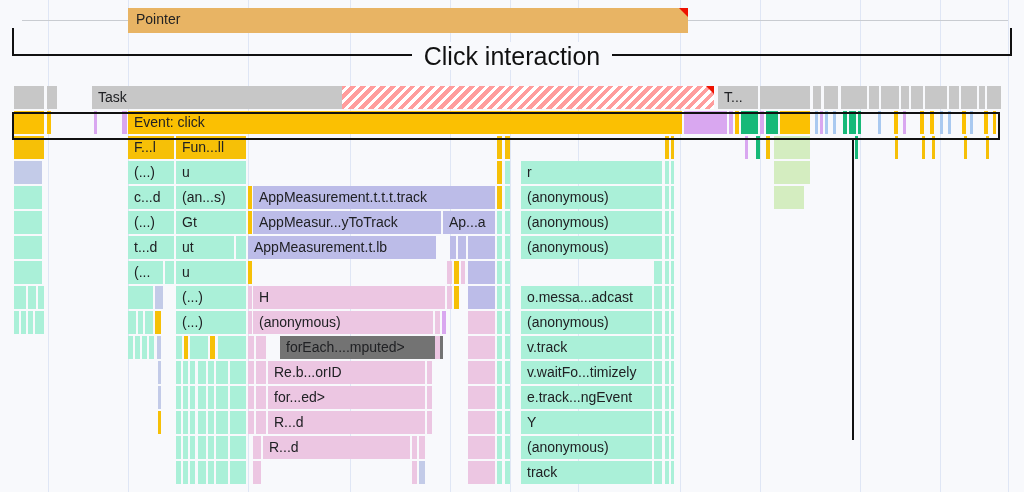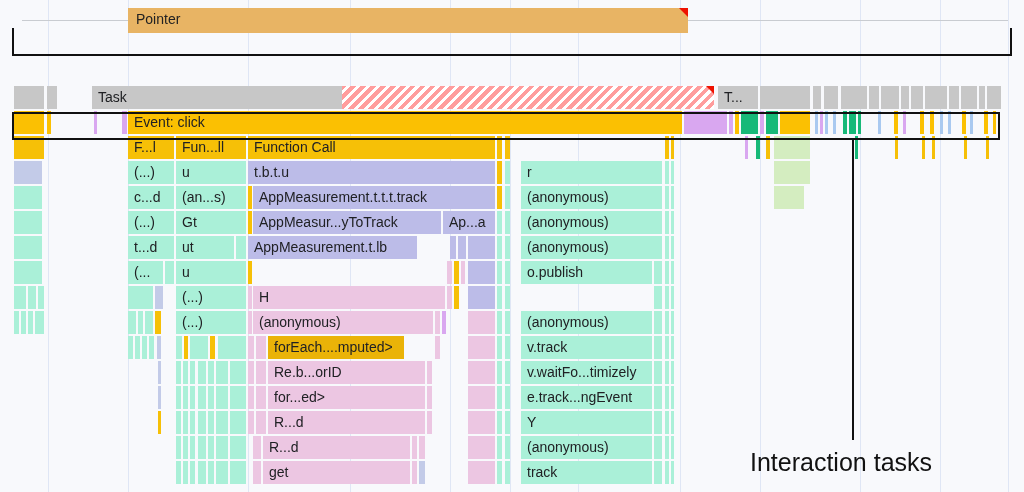--- a/index.html
+++ b/index.html
@@ -106,20 +106,23 @@
     <div id="pointer-entries">
         <div class="pointer-bar" style="left: 128px; width: 560px;">
           <span class="plabel">Pointer</span>
           <div class="pointer-tri" style="right: 0px;"></div>
         </div>
         <div class="pointer-baseline" style="left: 688px; width: 320px;"></div>
       </div>
   </div>
 
   <div class="callout-top"></div>
+  <div class="callout-top-label">
+    <span>Click interaction</span>
+  </div>
 
   <div class="flame" id="flame">
       <div class="frow" style="top: 0px;">
         <div class="blk nolabel" style="left: 14px; width: 30px; background: rgb(199, 199, 199);"></div>
         <div class="blk nolabel" style="left: 47px; width: 10px; background: rgb(199, 199, 199);"></div>
         <div class="blk" style="left: 92px; width: 250px; background: rgb(199, 199, 199);"><span>Task</span></div>
         <div class="blk nolabel hatch" style="left: 342px; width: 372px;">
           <div class="tri-red" style="right: 0px;"></div>
         </div>
         <div class="blk" style="left: 718px; width: 40px; background: rgb(199, 199, 199);"><span>T...</span></div>
@@ -166,41 +169,39 @@
         <div class="blk nolabel" style="left: 948px; width: 3px; background: rgb(169, 201, 240);"></div>
         <div class="blk nolabel" style="left: 962px; width: 4px; background: rgb(251, 192, 2);"></div>
         <div class="blk nolabel" style="left: 970px; width: 3px; background: rgb(169, 201, 240);"></div>
         <div class="blk nolabel" style="left: 984px; width: 4px; background: rgb(251, 192, 2);"></div>
         <div class="blk nolabel" style="left: 993px; width: 3px; background: rgb(251, 192, 2);"></div>
       </div>
       <div class="frow" style="top: 50px;">
         <div class="blk nolabel" style="left: 14px; width: 30px; background: rgb(246, 192, 7);"></div>
         <div class="blk" style="left: 128px; width: 46px; background: rgb(246, 192, 7);"><span>F...l</span></div>
         <div class="blk" style="left: 176px; width: 70px; background: rgb(246, 192, 7);"><span>Fun...ll</span></div>
-        <div class="blk" style="left: 248px; width: 247px; background: rgb(246, 192, 7);"><span>Function Call</span></div>
         <div class="blk nolabel" style="left: 497px; width: 5px; background: rgb(246, 192, 7);"></div>
         <div class="blk nolabel" style="left: 505px; width: 5px; background: rgb(246, 192, 7);"></div>
         <div class="blk nolabel" style="left: 665px; width: 4px; background: rgb(246, 192, 7);"></div>
         <div class="blk nolabel" style="left: 671px; width: 3px; background: rgb(246, 192, 7);"></div>
         <div class="blk nolabel" style="left: 745px; width: 3px; background: rgb(217, 167, 240);"></div>
         <div class="blk nolabel" style="left: 756px; width: 4px; background: rgb(23, 185, 120);"></div>
         <div class="blk nolabel" style="left: 766px; width: 4px; background: rgb(246, 192, 7);"></div>
         <div class="blk nolabel" style="left: 774px; width: 36px; background: rgb(212, 237, 192);"></div>
         <div class="blk nolabel" style="left: 855px; width: 3px; background: rgb(23, 185, 120);"></div>
         <div class="blk nolabel" style="left: 895px; width: 3px; background: rgb(246, 192, 7);"></div>
         <div class="blk nolabel" style="left: 922px; width: 3px; background: rgb(246, 192, 7);"></div>
         <div class="blk nolabel" style="left: 932px; width: 3px; background: rgb(246, 192, 7);"></div>
         <div class="blk nolabel" style="left: 964px; width: 3px; background: rgb(246, 192, 7);"></div>
         <div class="blk nolabel" style="left: 986px; width: 3px; background: rgb(246, 192, 7);"></div>
       </div>
       <div class="frow" style="top: 75px;">
         <div class="blk nolabel" style="left: 14px; width: 28px; background: rgb(195, 203, 232);"></div>
         <div class="blk" style="left: 128px; width: 46px; background: rgb(170, 240, 216);"><span>(...)</span></div>
         <div class="blk" style="left: 176px; width: 70px; background: rgb(170, 240, 216);"><span>u</span></div>
-        <div class="blk" style="left: 248px; width: 247px; background: rgb(188, 188, 232);"><span>t.b.t.u</span></div>
         <div class="blk nolabel" style="left: 497px; width: 5px; background: rgb(246, 192, 7);"></div>
         <div class="blk nolabel" style="left: 505px; width: 5px; background: rgb(170, 240, 216);"></div>
         <div class="blk" style="left: 521px; width: 141px; background: rgb(170, 240, 216);"><span>r</span></div>
         <div class="blk nolabel" style="left: 665px; width: 4px; background: rgb(170, 240, 216);"></div>
         <div class="blk nolabel" style="left: 671px; width: 3px; background: rgb(170, 240, 216);"></div>
         <div class="blk nolabel" style="left: 774px; width: 36px; background: rgb(212, 237, 192);"></div>
       </div>
       <div class="frow" style="top: 100px;">
         <div class="blk nolabel" style="left: 14px; width: 28px; background: rgb(170, 240, 216);"></div>
         <div class="blk" style="left: 128px; width: 46px; background: rgb(170, 240, 216);"><span>c...d</span></div>
@@ -225,21 +226,21 @@
         <div class="blk nolabel" style="left: 505px; width: 5px; background: rgb(170, 240, 216);"></div>
         <div class="blk" style="left: 521px; width: 141px; background: rgb(170, 240, 216);"><span>(anonymous)</span></div>
         <div class="blk nolabel" style="left: 665px; width: 4px; background: rgb(170, 240, 216);"></div>
         <div class="blk nolabel" style="left: 671px; width: 3px; background: rgb(170, 240, 216);"></div>
       </div>
       <div class="frow" style="top: 150px;">
         <div class="blk nolabel" style="left: 14px; width: 28px; background: rgb(170, 240, 216);"></div>
         <div class="blk" style="left: 128px; width: 46px; background: rgb(170, 240, 216);"><span>t...d</span></div>
         <div class="blk" style="left: 176px; width: 58px; background: rgb(170, 240, 216);"><span>ut</span></div>
         <div class="blk nolabel" style="left: 236px; width: 10px; background: rgb(170, 240, 216);"></div>
-        <div class="blk" style="left: 248px; width: 169px; background: rgb(188, 188, 232);"><span>AppMeasurement.t.lb</span></div>
+        <div class="blk" style="left: 248px; width: 188px; background: rgb(188, 188, 232);"><span>AppMeasurement.t.lb</span></div>
         <div class="blk nolabel" style="left: 450px; width: 6px; background: rgb(188, 188, 232);"></div>
         <div class="blk nolabel" style="left: 458px; width: 8px; background: rgb(188, 188, 232);"></div>
         <div class="blk nolabel" style="left: 468px; width: 27px; background: rgb(188, 188, 232);"></div>
         <div class="blk nolabel" style="left: 497px; width: 5px; background: rgb(170, 240, 216);"></div>
         <div class="blk nolabel" style="left: 505px; width: 5px; background: rgb(170, 240, 216);"></div>
         <div class="blk" style="left: 521px; width: 141px; background: rgb(170, 240, 216);"><span>(anonymous)</span></div>
         <div class="blk nolabel" style="left: 665px; width: 4px; background: rgb(170, 240, 216);"></div>
         <div class="blk nolabel" style="left: 671px; width: 3px; background: rgb(170, 240, 216);"></div>
       </div>
       <div class="frow" style="top: 175px;">
@@ -247,39 +248,39 @@
         <div class="blk" style="left: 128px; width: 35px; background: rgb(170, 240, 216);"><span>(...</span></div>
         <div class="blk nolabel" style="left: 165px; width: 9px; background: rgb(170, 240, 216);"></div>
         <div class="blk" style="left: 176px; width: 70px; background: rgb(170, 240, 216);"><span>u</span></div>
         <div class="blk nolabel" style="left: 248px; width: 4px; background: rgb(246, 192, 7);"></div>
         <div class="blk nolabel" style="left: 447px; width: 5px; background: rgb(236, 198, 226);"></div>
         <div class="blk nolabel" style="left: 454px; width: 5px; background: rgb(246, 192, 7);"></div>
         <div class="blk nolabel" style="left: 461px; width: 4px; background: rgb(236, 198, 226);"></div>
         <div class="blk nolabel" style="left: 468px; width: 27px; background: rgb(188, 188, 232);"></div>
         <div class="blk nolabel" style="left: 497px; width: 5px; background: rgb(170, 240, 216);"></div>
         <div class="blk nolabel" style="left: 505px; width: 5px; background: rgb(170, 240, 216);"></div>
-        <div class="blk" style="left: 521px; width: 131px; background: rgb(170, 240, 216);"><span>o.publish</span></div>
         <div class="blk nolabel" style="left: 654px; width: 8px; background: rgb(170, 240, 216);"></div>
         <div class="blk nolabel" style="left: 665px; width: 4px; background: rgb(170, 240, 216);"></div>
         <div class="blk nolabel" style="left: 671px; width: 3px; background: rgb(170, 240, 216);"></div>
       </div>
       <div class="frow" style="top: 200px;">
         <div class="blk nolabel" style="left: 14px; width: 12px; background: rgb(170, 240, 216);"></div>
         <div class="blk nolabel" style="left: 28px; width: 8px; background: rgb(170, 240, 216);"></div>
         <div class="blk nolabel" style="left: 38px; width: 6px; background: rgb(170, 240, 216);"></div>
         <div class="blk nolabel" style="left: 128px; width: 25px; background: rgb(170, 240, 216);"></div>
         <div class="blk nolabel" style="left: 155px; width: 8px; background: rgb(195, 203, 232);"></div>
         <div class="blk" style="left: 176px; width: 70px; background: rgb(170, 240, 216);"><span>(...)</span></div>
         <div class="blk nolabel" style="left: 248px; width: 4px; background: rgb(236, 198, 226);"></div>
         <div class="blk" style="left: 253px; width: 192px; background: rgb(236, 198, 226);"><span>H</span></div>
         <div class="blk nolabel" style="left: 447px; width: 5px; background: rgb(236, 198, 226);"></div>
         <div class="blk nolabel" style="left: 454px; width: 5px; background: rgb(246, 192, 7);"></div>
         <div class="blk nolabel" style="left: 468px; width: 27px; background: rgb(188, 188, 232);"></div>
         <div class="blk nolabel" style="left: 497px; width: 5px; background: rgb(170, 240, 216);"></div>
         <div class="blk nolabel" style="left: 505px; width: 5px; background: rgb(170, 240, 216);"></div>
+        <div class="blk" style="left: 521px; width: 131px; background: rgb(170, 240, 216);"><span>o.messa...adcast</span></div>
         <div class="blk nolabel" style="left: 654px; width: 8px; background: rgb(170, 240, 216);"></div>
         <div class="blk nolabel" style="left: 665px; width: 4px; background: rgb(170, 240, 216);"></div>
         <div class="blk nolabel" style="left: 671px; width: 3px; background: rgb(170, 240, 216);"></div>
       </div>
       <div class="frow" style="top: 225px;">
         <div class="blk nolabel" style="left: 14px; width: 5px; background: rgb(170, 240, 216);"></div>
         <div class="blk nolabel" style="left: 21px; width: 5px; background: rgb(170, 240, 216);"></div>
         <div class="blk nolabel" style="left: 28px; width: 5px; background: rgb(170, 240, 216);"></div>
         <div class="blk nolabel" style="left: 35px; width: 9px; background: rgb(170, 240, 216);"></div>
         <div class="blk nolabel" style="left: 128px; width: 8px; background: rgb(170, 240, 216);"></div>
@@ -305,21 +306,21 @@
         <div class="blk nolabel" style="left: 142px; width: 5px; background: rgb(170, 240, 216);"></div>
         <div class="blk nolabel" style="left: 149px; width: 5px; background: rgb(170, 240, 216);"></div>
         <div class="blk nolabel" style="left: 157px; width: 4px; background: rgb(195, 203, 232);"></div>
         <div class="blk nolabel" style="left: 176px; width: 6px; background: rgb(170, 240, 216);"></div>
         <div class="blk nolabel" style="left: 184px; width: 4px; background: rgb(246, 192, 7);"></div>
         <div class="blk nolabel" style="left: 190px; width: 18px; background: rgb(170, 240, 216);"></div>
         <div class="blk nolabel" style="left: 210px; width: 5px; background: rgb(246, 192, 7);"></div>
         <div class="blk nolabel" style="left: 218px; width: 28px; background: rgb(170, 240, 216);"></div>
         <div class="blk nolabel" style="left: 248px; width: 6px; background: rgb(236, 198, 226);"></div>
         <div class="blk nolabel" style="left: 256px; width: 10px; background: rgb(236, 198, 226);"></div>
-        <div class="blk" style="left: 268px; width: 136px; background: #eab308;"><span>forEach....mputed&gt;</span></div>
+        <div class="blk" style="left: 280px; width: 163px; background: #737373;"><span>forEach....mputed&gt;</span></div>
         <div class="blk nolabel" style="left: 435px; width: 5px; background: rgb(236, 198, 226);"></div>
         <div class="blk nolabel" style="left: 468px; width: 27px; background: rgb(236, 198, 226);"></div>
         <div class="blk nolabel" style="left: 497px; width: 5px; background: rgb(170, 240, 216);"></div>
         <div class="blk nolabel" style="left: 505px; width: 5px; background: rgb(170, 240, 216);"></div>
         <div class="blk" style="left: 521px; width: 131px; background: rgb(170, 240, 216);"><span>v.track</span></div>
         <div class="blk nolabel" style="left: 654px; width: 8px; background: rgb(170, 240, 216);"></div>
         <div class="blk nolabel" style="left: 665px; width: 4px; background: rgb(170, 240, 216);"></div>
         <div class="blk nolabel" style="left: 671px; width: 3px; background: rgb(170, 240, 216);"></div>
       </div>
       <div class="frow" style="top: 275px;">
@@ -407,30 +408,28 @@
       </div>
       <div class="frow" style="top: 375px;">
         <div class="blk nolabel" style="left: 176px; width: 5px; background: rgb(170, 240, 216);"></div>
         <div class="blk nolabel" style="left: 183px; width: 5px; background: rgb(170, 240, 216);"></div>
         <div class="blk nolabel" style="left: 190px; width: 5px; background: rgb(170, 240, 216);"></div>
         <div class="blk nolabel" style="left: 198px; width: 8px; background: rgb(170, 240, 216);"></div>
         <div class="blk nolabel" style="left: 208px; width: 6px; background: rgb(170, 240, 216);"></div>
         <div class="blk nolabel" style="left: 216px; width: 12px; background: rgb(170, 240, 216);"></div>
         <div class="blk nolabel" style="left: 230px; width: 16px; background: rgb(170, 240, 216);"></div>
         <div class="blk nolabel" style="left: 253px; width: 8px; background: rgb(236, 198, 226);"></div>
-        <div class="blk" style="left: 263px; width: 147px; background: rgb(236, 198, 226);"><span>get</span></div>
         <div class="blk nolabel" style="left: 412px; width: 5px; background: rgb(236, 198, 226);"></div>
         <div class="blk nolabel" style="left: 419px; width: 6px; background: rgb(195, 203, 232);"></div>
         <div class="blk nolabel" style="left: 468px; width: 27px; background: rgb(236, 198, 226);"></div>
         <div class="blk nolabel" style="left: 497px; width: 5px; background: rgb(170, 240, 216);"></div>
         <div class="blk nolabel" style="left: 505px; width: 5px; background: rgb(170, 240, 216);"></div>
         <div class="blk" style="left: 521px; width: 131px; background: rgb(170, 240, 216);"><span>track</span></div>
         <div class="blk nolabel" style="left: 654px; width: 8px; background: rgb(170, 240, 216);"></div>
         <div class="blk nolabel" style="left: 665px; width: 4px; background: rgb(170, 240, 216);"></div>
         <div class="blk nolabel" style="left: 671px; width: 3px; background: rgb(170, 240, 216);"></div>
       </div>
     </div>
 
   <div class="callout-bottom"></div>
   <div class="tasks-leader"></div>
-  <div class="tasks-label">Interaction tasks</div>
 
 </div>
 
 </body></html>

